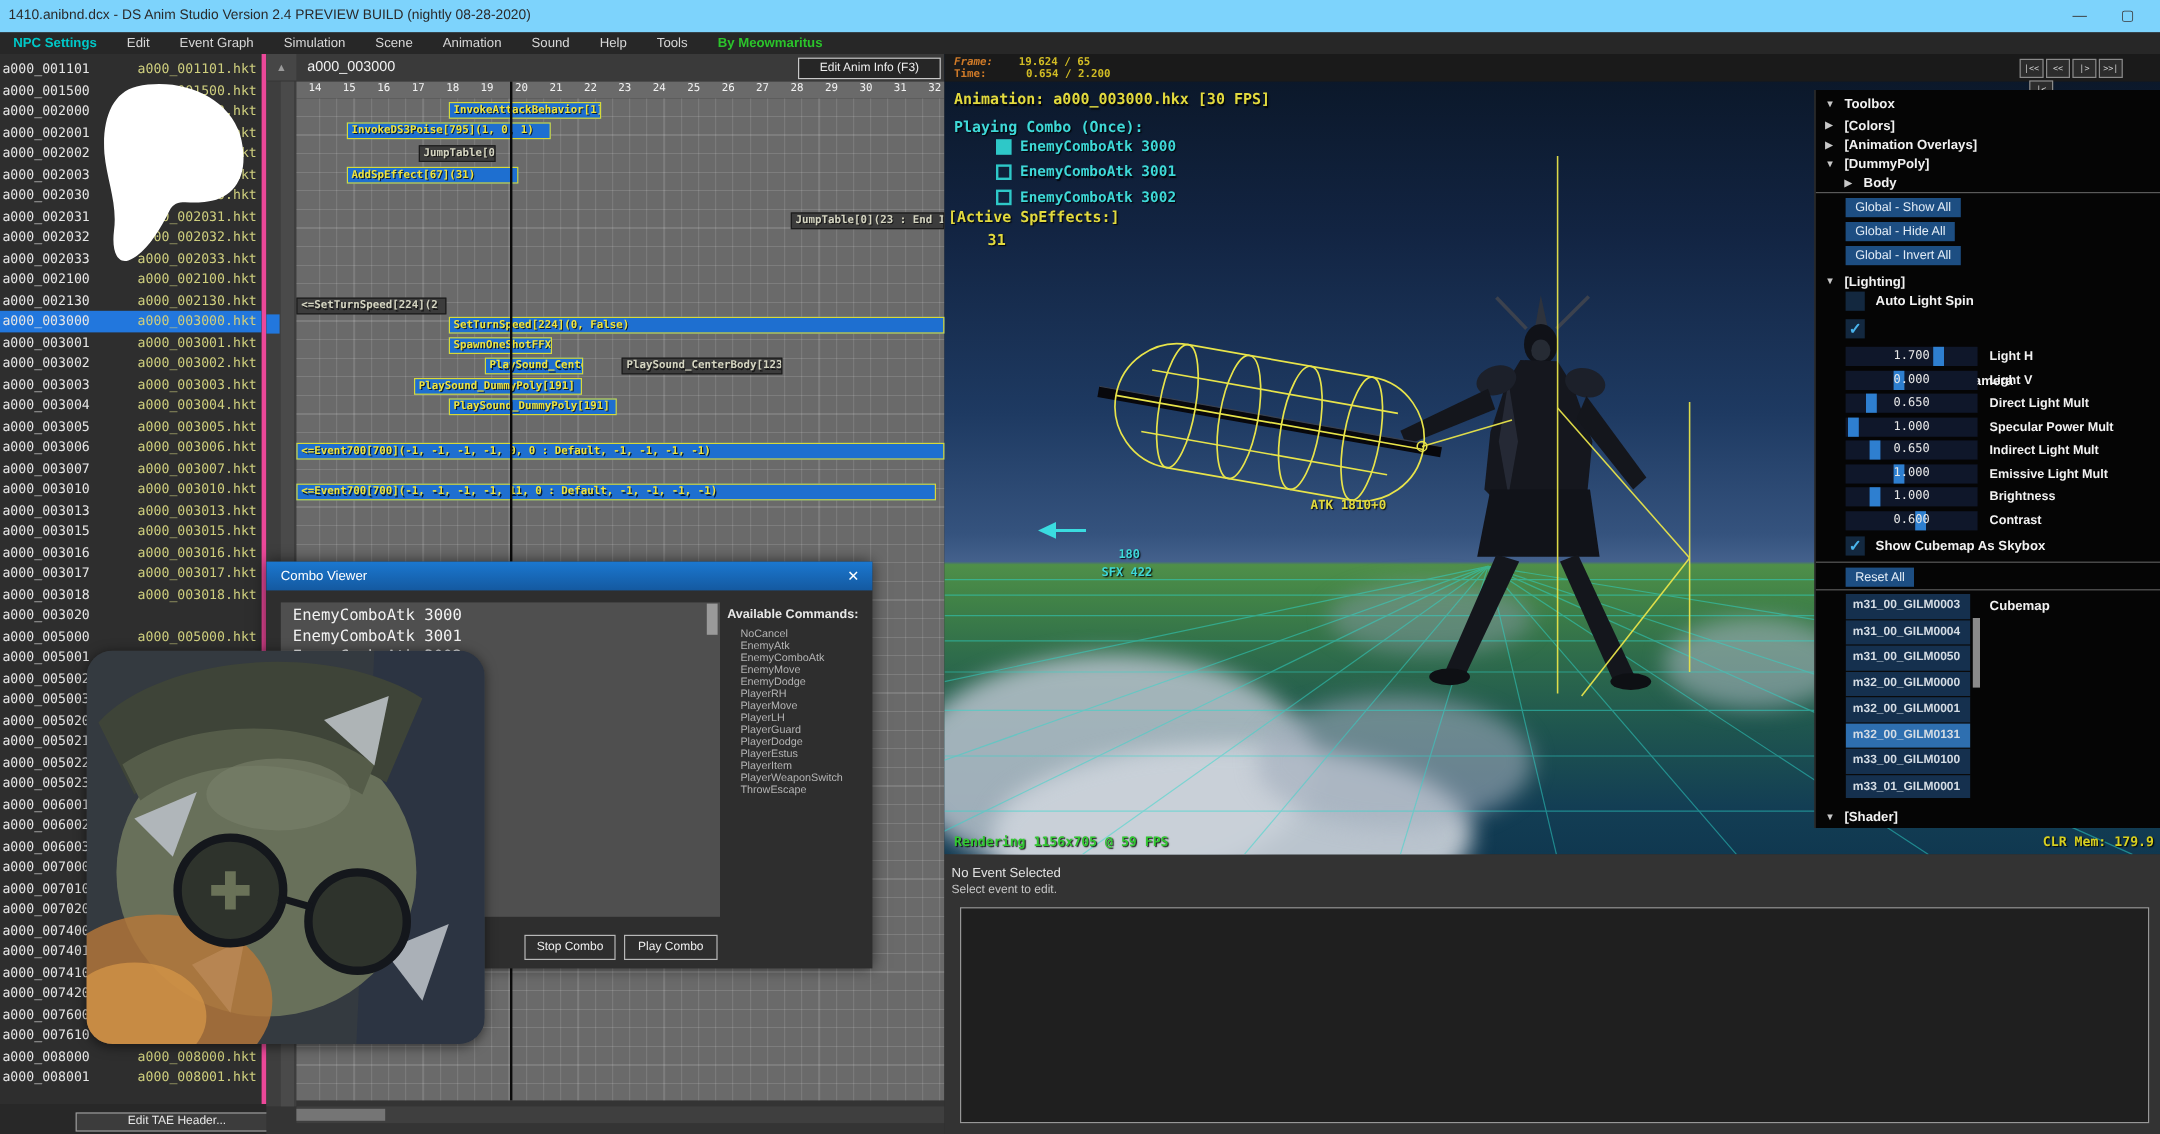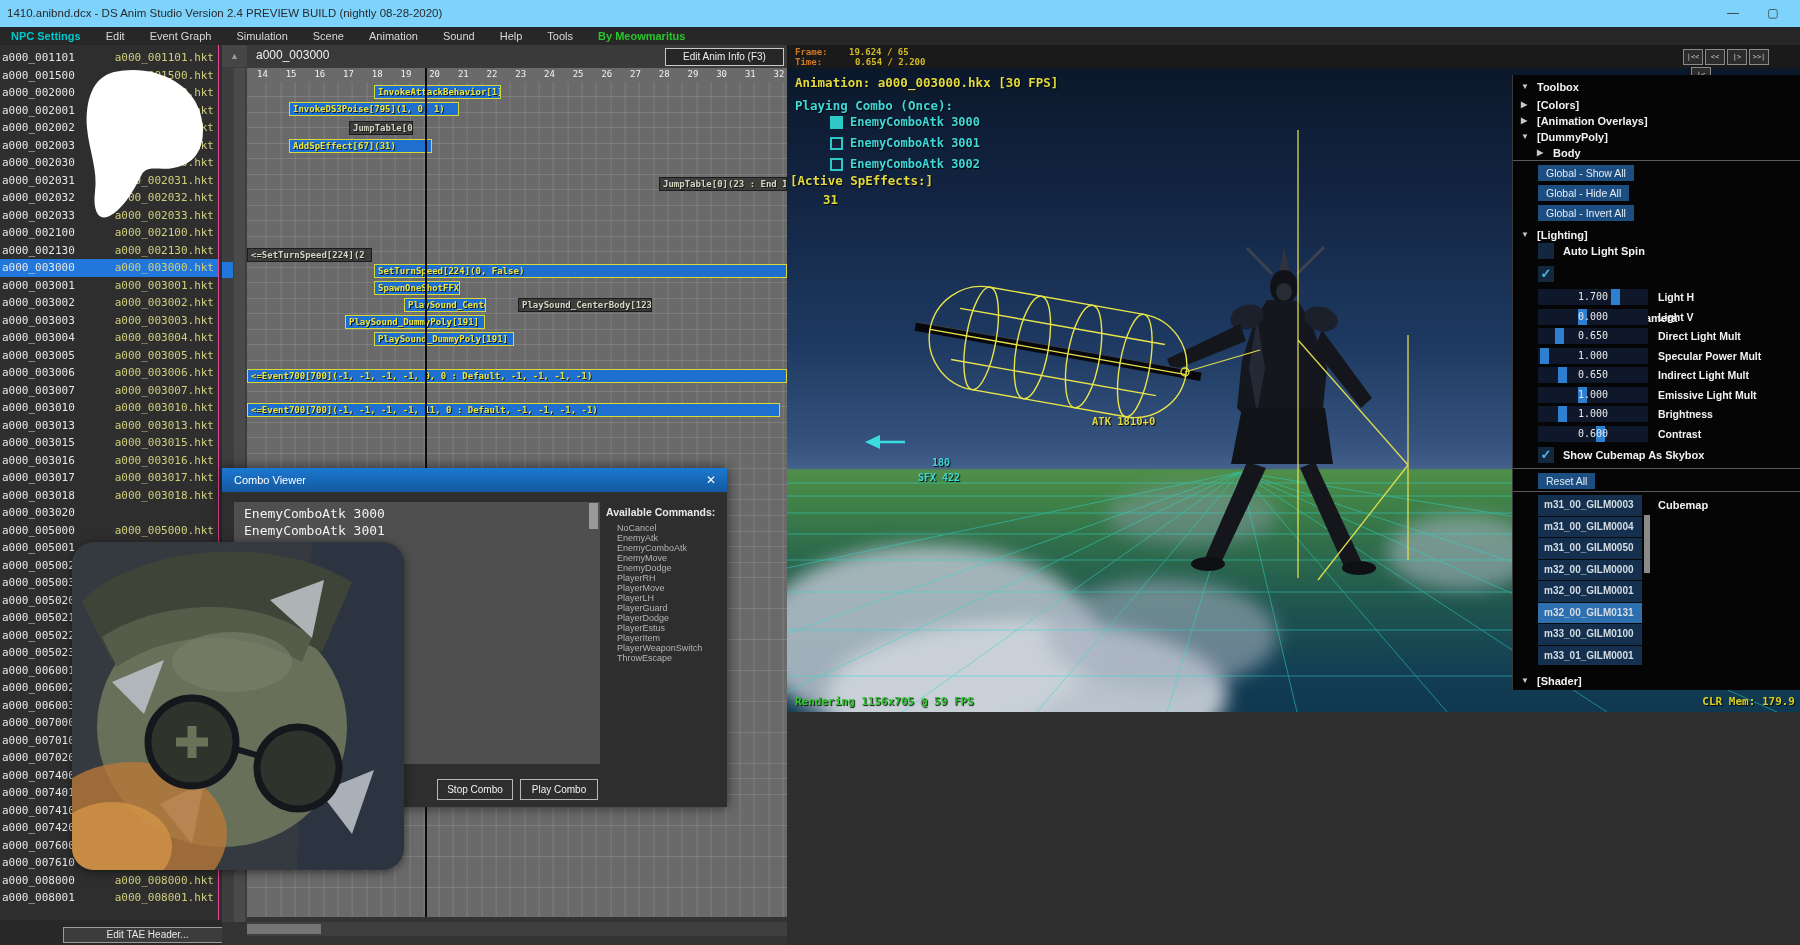--- a/index.html
+++ b/index.html
@@ -10,21 +10,21 @@
   .titlebar{position:absolute;left:0;top:0;width:1800px;height:27px;background:#7dd3fc;
             color:#2a2a2a;font-size:11.5px;line-height:27px;}
   .titlebar .wt{position:absolute;left:7px;top:0;}
   .winbtn{position:absolute;top:0;width:34px;height:27px;text-align:center;color:#3a3a3a;
           font-size:12px;line-height:26px;}
   .menubar{position:absolute;left:0;top:27px;width:1800px;height:18px;background:#272727;
            font-size:11px;line-height:18px;}
   .menu-item{display:inline-block;margin-left:11px;margin-right:14px;color:#d8d8d8;}
   
   .sidebar{position:absolute;left:0;top:45px;width:218px;height:875px;background:#2e2e2e;
-           overflow:hidden;border-right:1px solid #ec4899;}
+           overflow:hidden;border-right:8px solid #ec4899;}
   .sb-row{height:17.5px;display:flex;justify-content:space-between;align-items:center;
           font-family:"DejaVu Sans Mono",monospace;font-size:11px;}
   .sb-row .id{color:#e6e6e6;margin-left:2px;white-space:nowrap;}
   .sb-row .hkt{color:#cfcf7e;margin-right:4px;white-space:nowrap;}
   .sb-row.sel{background:#2277dd;}
   .sidebar-bottom{position:absolute;left:0;top:920px;width:222px;height:25px;background:#282828;}
   .tae-btn{position:absolute;left:63px;top:7px;width:167px;height:14px;background:#3c3c3c;
            border:1px solid #9a9a9a;color:#e8e8e8;font-size:10px;line-height:14px;text-align:center;}
   
   .timeline{position:absolute;left:222px;top:45px;width:565px;height:900px;background:#343434;}
@@ -473,21 +473,21 @@
       </g>
       <circle cx="398" cy="304" r="4" fill="none" stroke="#e8e44a" stroke-width="1.3"></circle>
 
       <g>
         <line x1="118" y1="374" x2="88" y2="374" stroke="#3adce0" stroke-width="2.5"></line>
         <polygon points="78,374 93,367 93,381" fill="#3adce0"></polygon>
       </g>
     </svg>
 
     <div class="vp-top">
-      <span class="ft-label abs" style="left:8px;top:2px;">Frame:</span>
+      <span class="ft-label abs" style="left:8px;top:2px;font-style:italic;">Frame:</span>
       <span class="ft-value abs" style="left:62px;top:2px;">19.624 / 65</span>
       <span class="ft-label abs" style="left:8px;top:12px;">Time:</span>
       <span class="ft-value abs" style="left:68px;top:12px;">0.654 / 2.200</span>
       <div class="transport" id="transport"><div class="tbtn" style="display: inline-block;">|&lt;&lt;</div><div class="tbtn" style="display: inline-block;">&lt;&lt;</div><div class="tbtn" style="display: inline-block;">|&gt;</div><div class="tbtn" style="display: inline-block;">&gt;&gt;|</div><div class="tbtn last" style="display: inline-block;">|&lt;</div></div>
     </div>
 
     <div class="hud yellow" style="left:8px;top:30px;font-size:12.5px;">Animation: a000_003000.hkx [30 FPS]</div>
     <div class="hud cyan" style="left:8px;top:53px;font-size:12.5px;">Playing Combo (Once):</div>
 
     <div class="hud yellow" style="left:3px;top:128px;font-size:12.5px;">[Active SpEffects:]</div>
@@ -500,20 +500,25 @@
   <div id="combo-checks" style="position: absolute;">
         <div class="ck on" style="left: 43px; top: 71px; position: absolute;"></div>
         <div class="hud cyan" style="left: 63px; top: 70px; font-size: 12px; position: absolute;">EnemyComboAtk 3000</div>
         <div class="ck off" style="left: 43px; top: 92px; position: absolute;"></div>
         <div class="hud cyan" style="left: 63px; top: 91px; font-size: 12px; position: absolute;">EnemyComboAtk 3001</div>
         <div class="ck off" style="left: 43px; top: 113px; position: absolute;"></div>
         <div class="hud cyan" style="left: 63px; top: 112px; font-size: 12px; position: absolute;">EnemyComboAtk 3002</div>
       </div>
     </div>
 
+  <div class="inspector">
+    <div class="abs" style="left:6px;top:10px;font-size:11px;color:#e2e2e2;">No Event Selected</div>
+    <div class="abs" style="left:6px;top:24px;font-size:10px;color:#c8c8c8;">Select event to edit.</div>
+    <div class="insp-box"></div>
+  </div>
 
   <div class="toolbox" id="toolbox">
       <div class="tb-row" style="top: 4px;">
         <span class="tb-arrow" style="left: 8px; top: 0px;">▼</span>
         <span class="tb-label" style="left: 24px;">Toolbox</span>
       </div>
       <div class="tb-row" style="top: 22px;">
         <span class="tb-arrow" style="left: 8px; top: 0px;">▶</span>
         <span class="tb-label" style="left: 24px;">[Colors]</span>
       </div>

